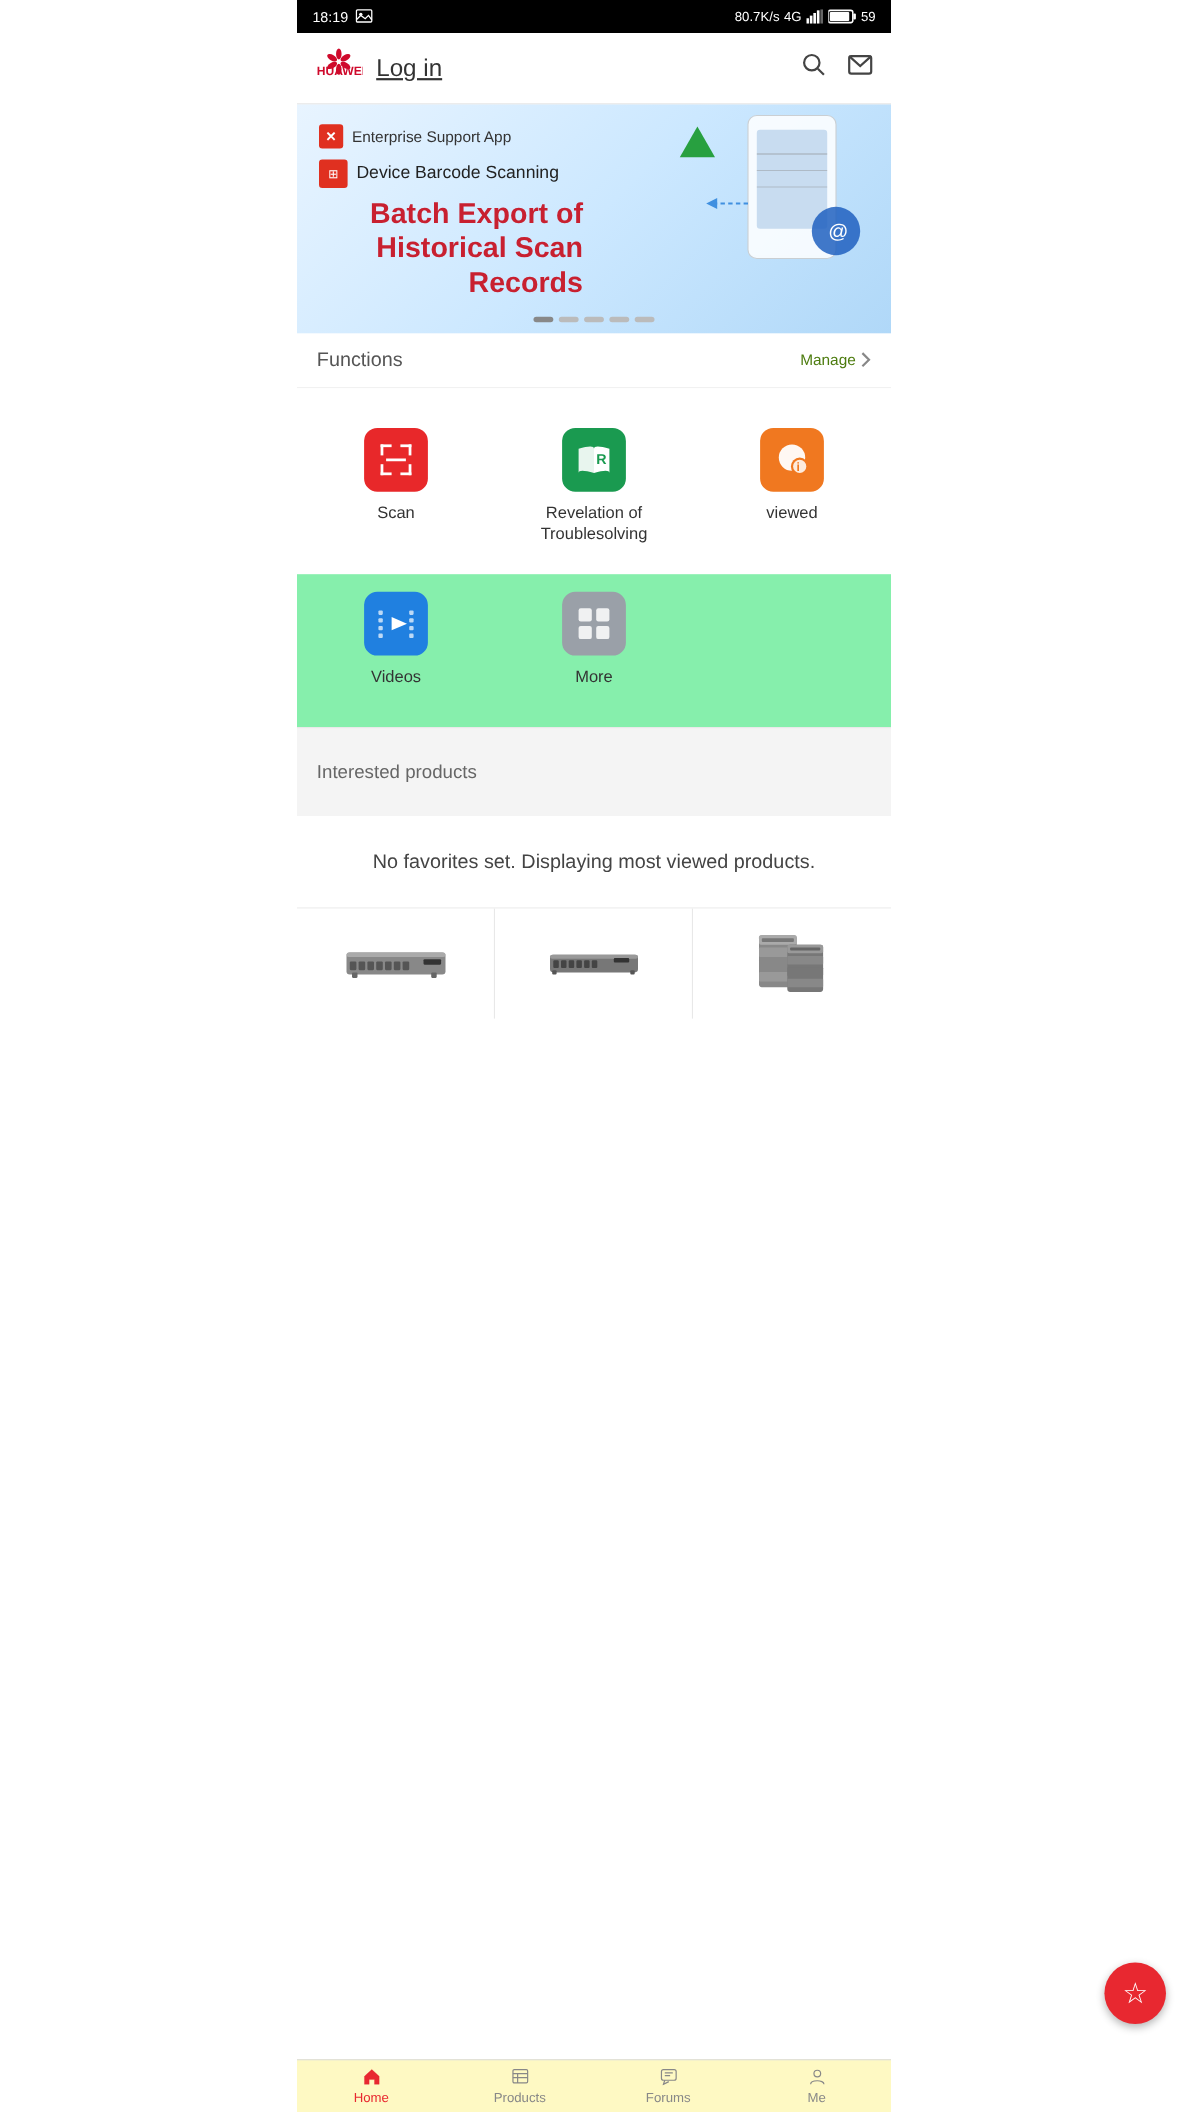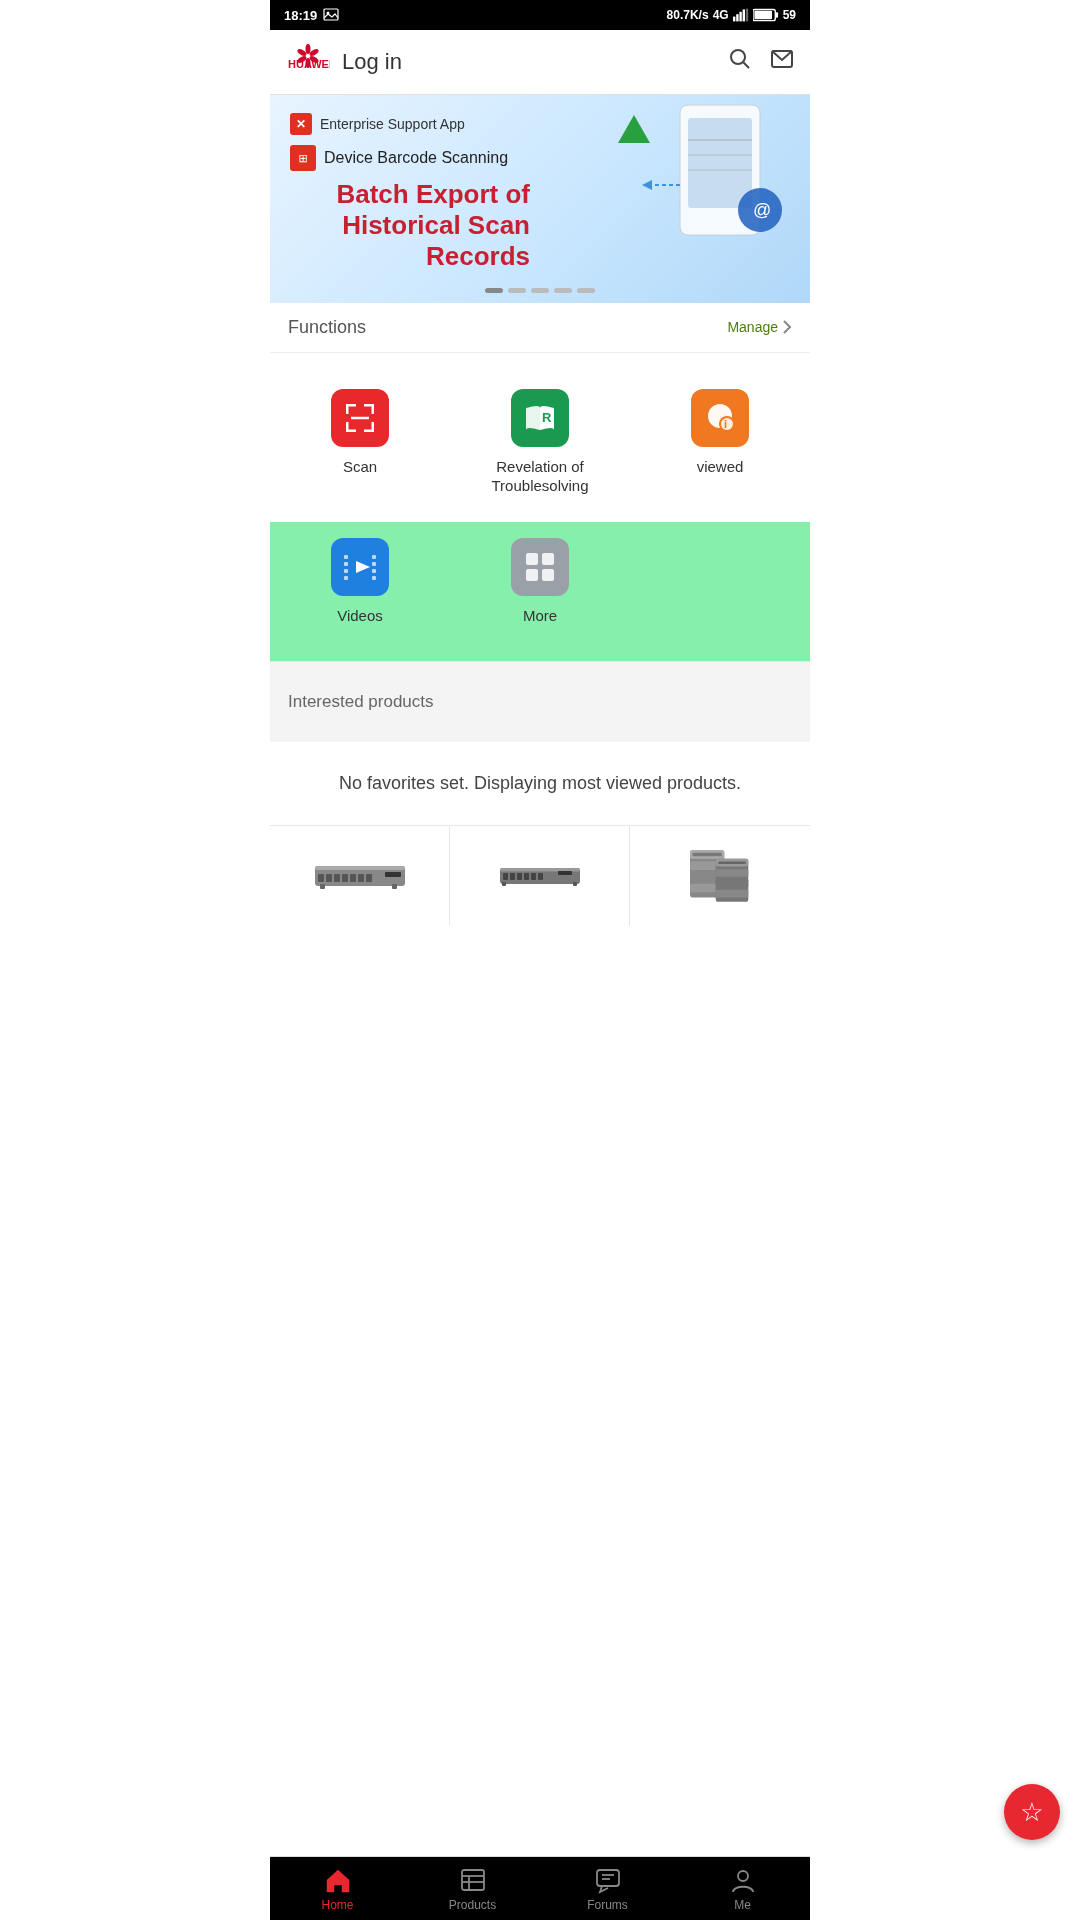--- a/index.html
+++ b/index.html
@@ -16,21 +16,21 @@
 
     
     .status-bar {
       background: #000;
       color: #fff;
       display: flex;
       justify-content: space-between;
       align-items: center;
       padding: 6px 14px;
       font-size: 13px;
-      font-weight: 700;
+      font-weight: 400;
       height: 30px;
     }
     .status-left { display: flex; align-items: center; gap: 6px; }
     .status-right { display: flex; align-items: flex-start; gap: 4px; font-size: 12px; }
 
     
     .header {
       display: flex;
       align-items: center;
       padding: 10px 16px;
@@ -39,20 +39,21 @@
     }
     .huawei-logo {
       width: 44px;
       height: 44px;
       margin-right: 12px;
     }
     .header-title {
       font-size: 22px;
       color: #333;
       flex: 1;
+      text-decoration: underline;
     }
     .header-icons {
       display: flex;
       gap: 18px;
       align-items: center;
     }
     .header-icon {
       font-size: 22px;
       color: #444;
       cursor: pointer;
@@ -279,22 +280,22 @@
 
     
     .bottom-nav {
       position: fixed;
       bottom: 0;
       left: 50%;
       transform: translateX(-50%);
       width: 540px;
       display: flex;
       border-top: 1px solid #ddd;
-      background: #000000;
-      height: 64px;
+      background: #fef9c3;
+      height: 48px;
     }
     .nav-item {
       flex: 1;
       display: flex;
       flex-direction: column;
       align-items: center;
       justify-content: center;
       gap: 4px;
       cursor: pointer;
       padding: 6px 0;

